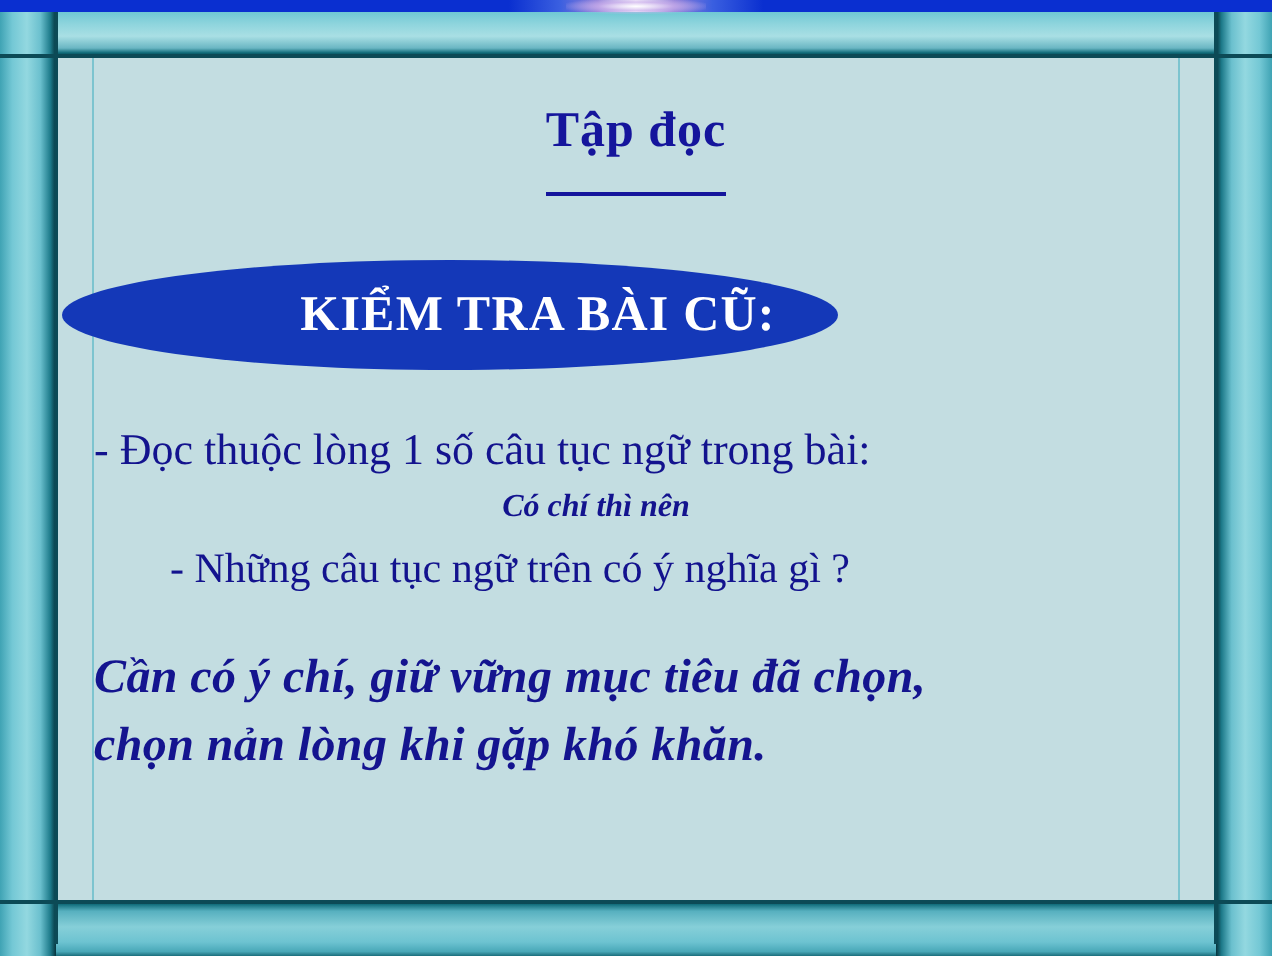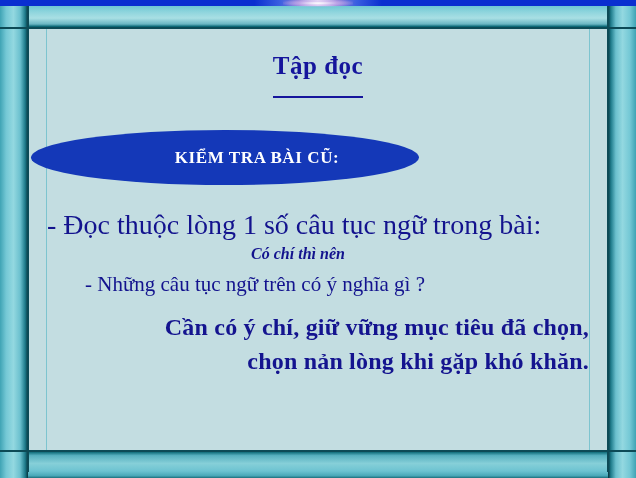--- a/index.html
+++ b/index.html
@@ -158,65 +158,66 @@
     position: absolute;
     left: -16px;
     top: 100px;
     width: 388px;
     height: 55px;
     background: #1438b8;
     border-radius: 50% / 50%;
   }
   .ellipse-label {
     position: absolute;
-    left: 4px;
+    left: 16px;
     top: 0;
     width: 388px;
     height: 55px;
     display: flex;
     align-items: center;
     justify-content: center;
     padding-left: 56px;
     box-sizing: border-box;
     color: #ffffff;
-    font-size: 17px;
+    font-size: 25px;
     font-weight: bold;
     letter-spacing: 0.6px;
   }
 
   
   .q-block {
     position: absolute;
     left: 0;
     top: 180px;
     width: 542px;
     color: #13138e;
   }
 
-  .q-row-a { font-size: 28px; line-height: 29px; padding-left: 0px; }
+  .q-row-a { font-size: 22px; line-height: 29px; padding-left: 0px; }
   .q-row-b {
     font-size: 16px;
     line-height: 30px;
     font-weight: bold;
     font-style: italic;
     text-align: center;
     padding-right: 40px;
   }
   .q-row-c { font-size: 21px; line-height: 30px; padding-left: 8px; margin-left: 30px; }
 
   
   .answer {
     position: absolute;
     left: 0;
-    top: 280px;
-    width: 542px;
-    text-align: right;
+    top: 292px;
+    width: 542px;
+    text-align: left;
     color: #14148f;
     font-size: 24px;
     font-weight: bold;
+    font-style: italic;
     line-height: 34px;
     letter-spacing: 0.2px;
   }
 </style>
 </head>
 <body>
 
 <div class="slide">
 
   <div class="band-top"></div>

